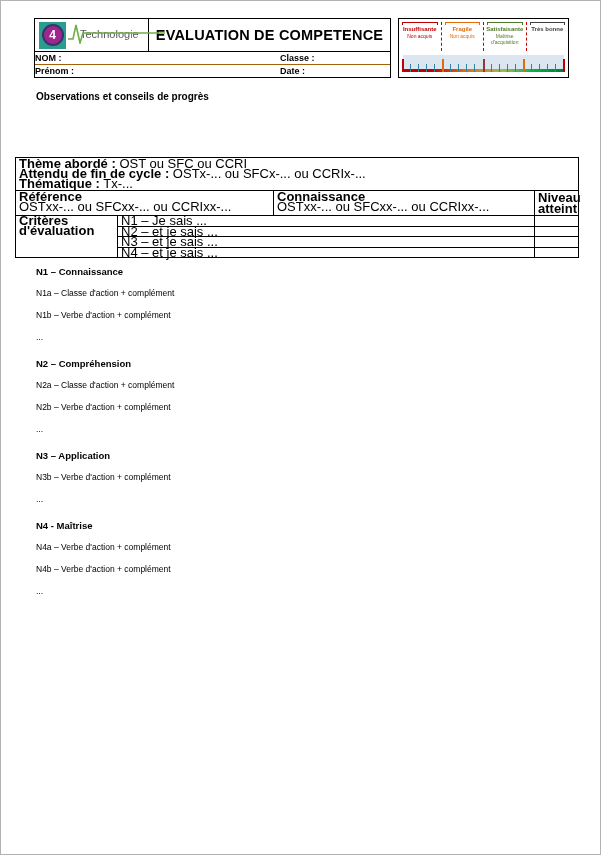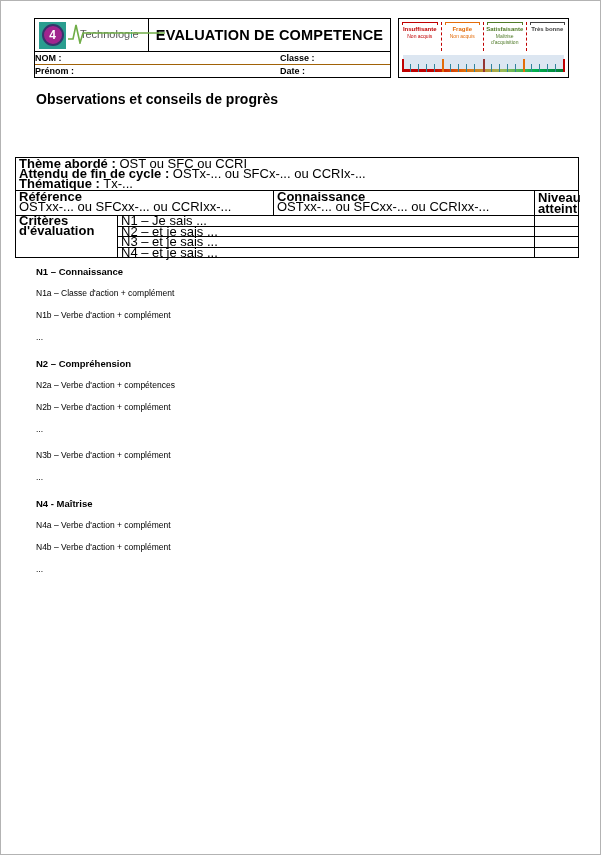--- a/index.html
+++ b/index.html
@@ -60,21 +60,21 @@
   .ruler { position:absolute; left:4px; right:4px; bottom:5px; height:17px;
     background:#dce6f1; }
   .ruler-base { position:absolute; left:0; right:0; bottom:0; height:3px;
     background:linear-gradient(to right,#c00000 0%,#c00000 18%,#e36c0a 38%,#9bbb59 62%,#00b050 82%,#007a33 100%); }
   .tick { position:absolute; bottom:0; width:1px; }
   .tick.small { height:8px; }
   .tick.tall { height:13px; width:2px; }
 
   
   .obs-title { position:absolute; left:35px; top:90px;
-    font-weight:bold; font-size:14px; }
+    font-weight:bold; font-size:10px; }
   .ref-title { position:absolute; left:35px; top:129px;
     font-weight:bold; font-size:10px; }
 
   
   .eval-table { position:absolute; left:14px; top:156px; width:563px;
     border-collapse:collapse; font-size:13px; table-layout:fixed; }
   .eval-table td { border:1px solid #000; vertical-align:top;
     padding:1px 3px; line-height:10px; }
   .eval-table .lbl { font-weight:bold; }
   .eval-table .hdr { font-weight:bold; }
@@ -223,25 +223,26 @@
 
   <div class="levels">
     <div class="level">
       <div class="level-heading">N1 – Connaissance</div>
       <div class="level-item">N1a – Classe d'action + complément</div>
       <div class="level-item">N1b – Verbe d'action + complément</div>
       <div class="level-dots">...</div>
     </div>
     <div class="level">
       <div class="level-heading">N2 – Compréhension</div>
-      <div class="level-item">N2a – Verbe d'action + compétences</div>
+      <div class="level-item">N2a – Classe d'action + complément</div>
       <div class="level-item">N2b – Verbe d'action + complément</div>
       <div class="level-dots">...</div>
     </div>
     <div class="level">
+      <div class="level-heading">N3 – Application</div>
       <div class="level-item">N3b – Verbe d'action + complément</div>
       <div class="level-dots">...</div>
     </div>
     <div class="level">
       <div class="level-heading">N4 - Maîtrise</div>
       <div class="level-item">N4a – Verbe d'action + complément</div>
       <div class="level-item">N4b – Verbe d'action + complément</div>
       <div class="level-dots">...</div>
     </div>
   </div>

